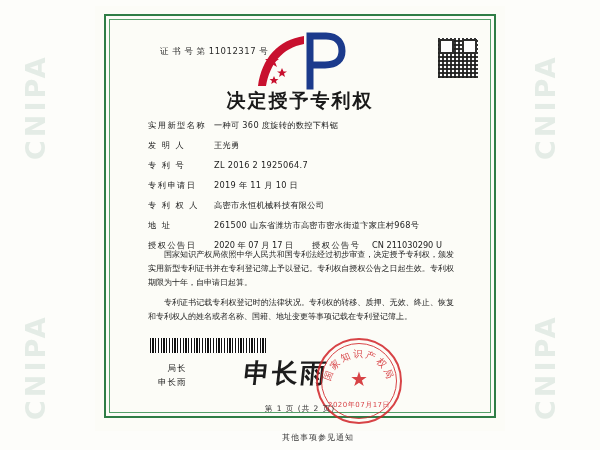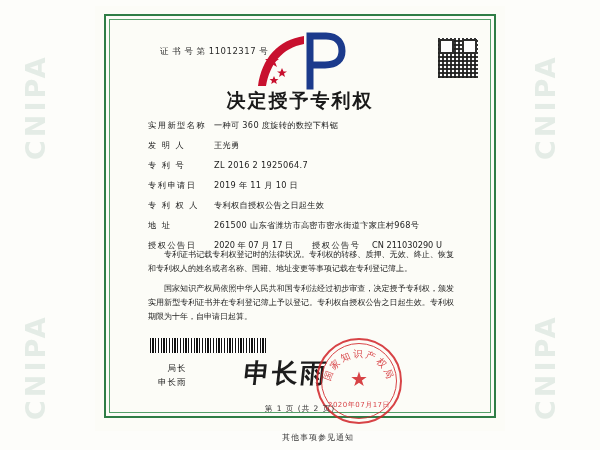--- a/index.html
+++ b/index.html
@@ -347,37 +347,37 @@
     <div class="field-row">
       <div class="field-label">专 利 号</div>
       <div class="field-value">ZL 2016 2 1925064.7</div>
     </div>
     <div class="field-row">
       <div class="field-label">专利申请日</div>
       <div class="field-value">2019 年 11 月 10 日</div>
     </div>
     <div class="field-row">
       <div class="field-label">专 利 权 人</div>
-      <div class="field-value">专利权自授权公告之日起生效</div>
+      <div class="field-value">高密市永恒机械科技有限公司</div>
     </div>
     <div class="field-row">
       <div class="field-label">地 址</div>
       <div class="field-value">261500 山东省潍坊市高密市密水街道卞家庄村968号</div>
     </div>
     <div class="field-row-split">
       <div class="half-label">授权公告日</div>
       <div class="half-value">2020 年 07 月 17 日</div>
       <div class="half-label2">授权公告号</div>
       <div class="half-value2">CN 211030290 U</div>
     </div>
   </div>
 
   <div class="body-text">
+    <p>国家知识产权局依照中华人民共和国专利法经过初步审查，决定授予专利权，颁发实用新型专利证书并在专利登记簿上予以登记。专利权自授权公告之日起生效。专利权期限为十年，自申请日起算。</p>
     <p>专利证书记载专利权登记时的法律状况。专利权的转移、质押、无效、终止、恢复和专利权人的姓名或者名称、国籍、地址变更等事项记载在专利登记簿上。</p>
-    <p>国家知识产权局依照中华人民共和国专利法经过初步审查，决定授予专利权，颁发实用新型专利证书并在专利登记簿上予以登记。专利权自授权公告之日起生效。专利权期限为十年，自申请日起算。</p>
   </div>
 
   <div class="barcode"></div>
 
   <div class="sig-labels">
     <div>局长</div>
     <div>申长雨</div>
   </div>
   <div class="sig-hand">申长雨</div>
 

